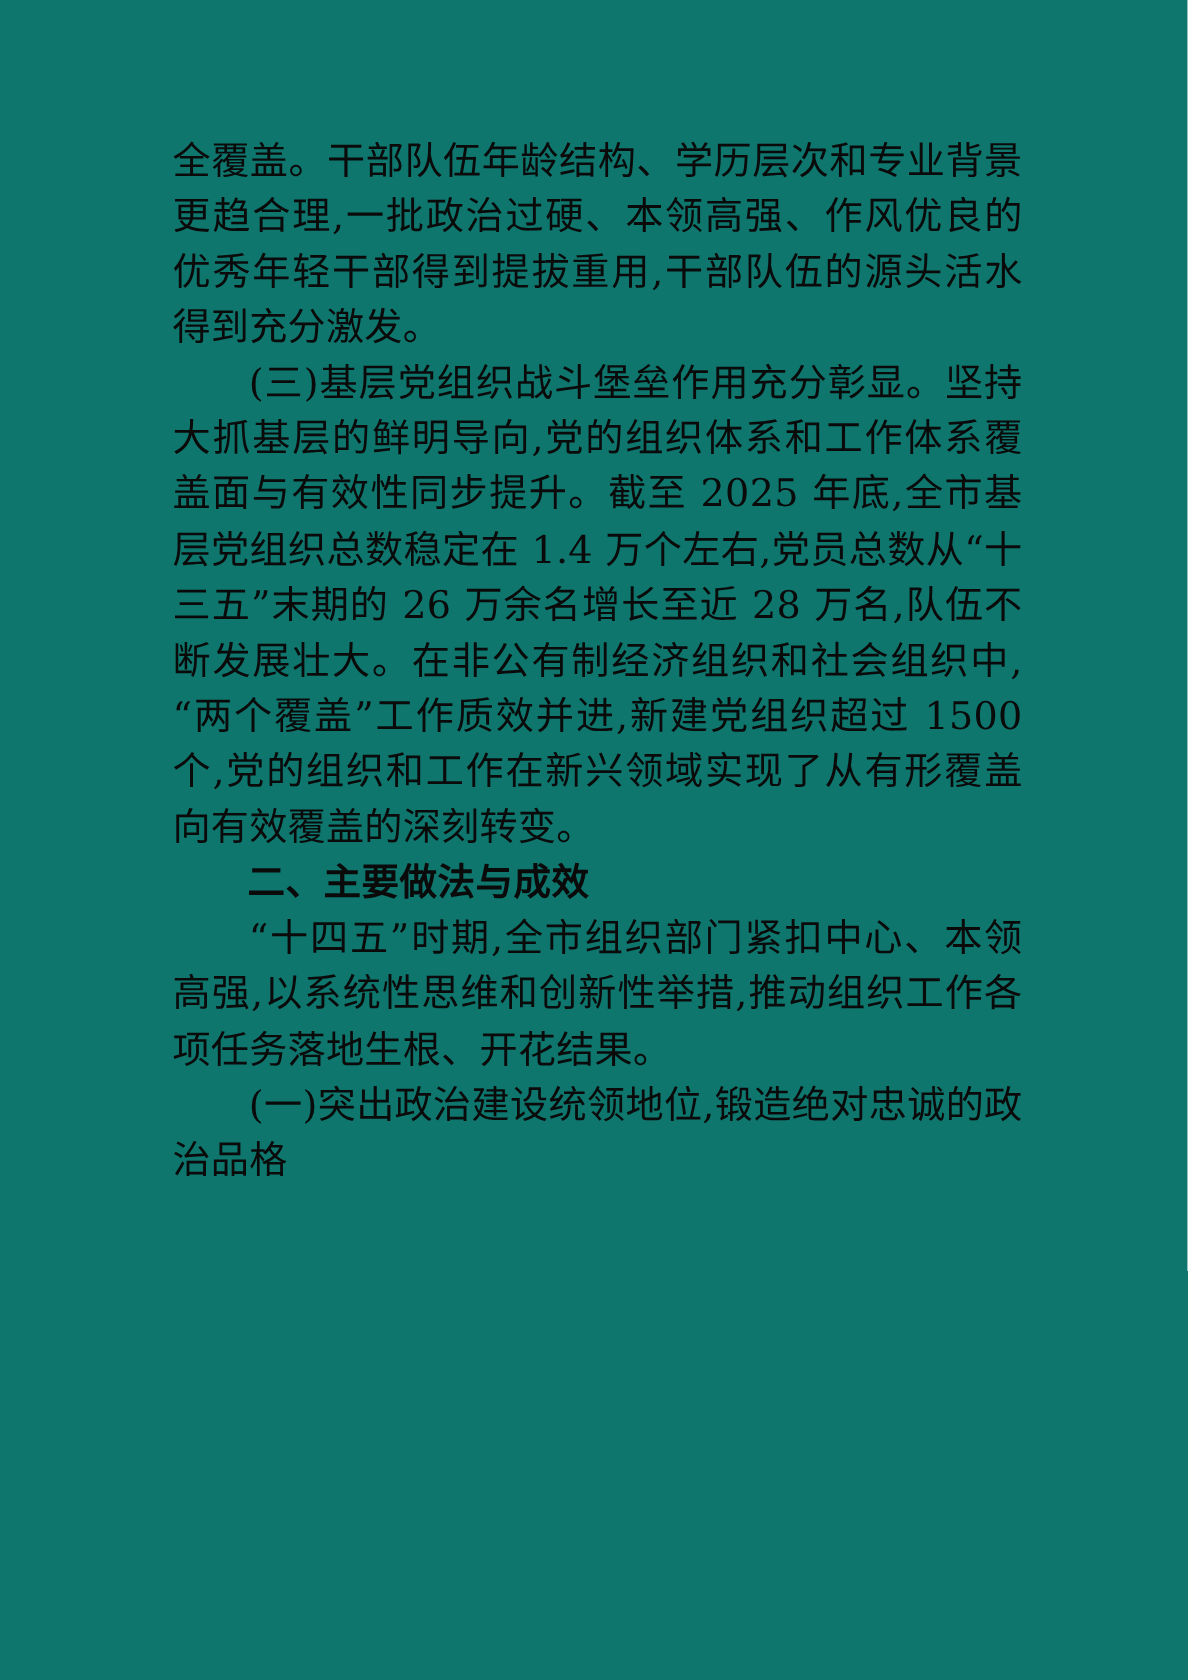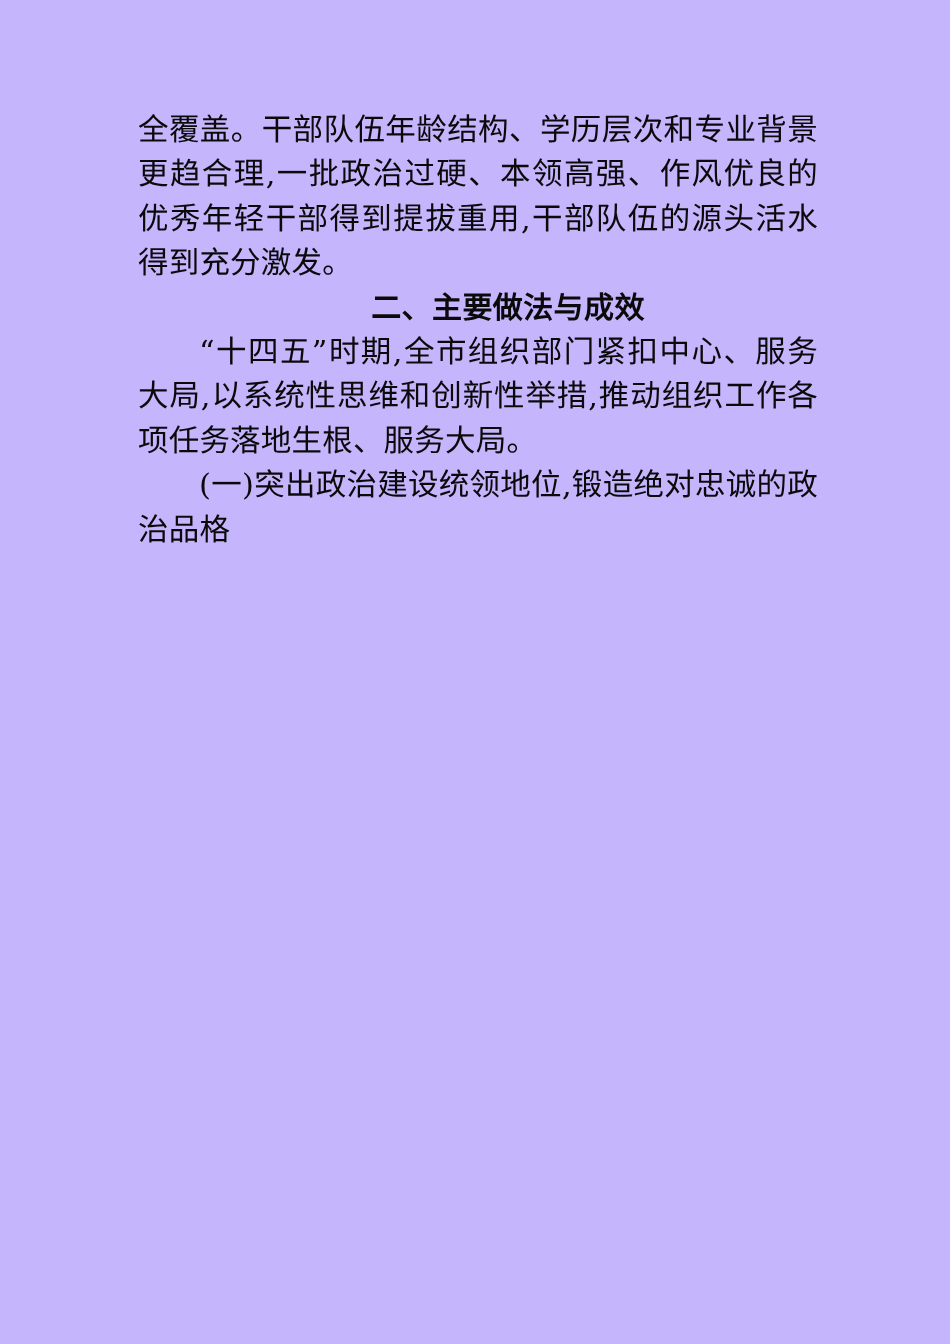--- a/index.html
+++ b/index.html
@@ -13,21 +13,21 @@
     height: 1344px;
     overflow: hidden;
     font-family: "DejaVu Serif", "Liberation Serif", serif;
     color: #0a0a0a;
   }
 
   .page {
     position: relative;
     width: 950px;
     height: 1344px;
-    background: #c4b5fd;
+    background: #0f766e;
     box-sizing: border-box;
     padding: 108px 112px 0 138px;
   }
 
   .doc-body {
     width: 680px;
   }
 
   
   .para {
@@ -53,33 +53,33 @@
 
   
   .heading {
     margin: 0;
     font-family: "DejaVu Sans", "Liberation Sans", sans-serif;
     font-size: 30px;
     line-height: 44.4px;
     font-weight: 700;
     text-indent: 60px;
     letter-spacing: 0.4px;
-    text-align: center;
   }
 </style>
 </head>
 <body>
 
 <div class="page">
   <div class="doc-body">
 
     <p class="para noindent">全覆盖。干部队伍年龄结构、学历层次和专业背景更趋合理,一批政治过硬、本领高强、作风优良的优秀年轻干部得到提拔重用,干部队伍的源头活水得到充分激发。</p>
 
+    <p class="para indent">(三)基层党组织战斗堡垒作用充分彰显。坚持大抓基层的鲜明导向,党的组织体系和工作体系覆盖面与有效性同步提升。截至 2025 年底,全市基层党组织总数稳定在 1.4 万个左右,党员总数从“十三五”末期的 26 万余名增长至近 28 万名,队伍不断发展壮大。在非公有制经济组织和社会组织中,“两个覆盖”工作质效并进,新建党组织超过 1500 个,党的组织和工作在新兴领域实现了从有形覆盖向有效覆盖的深刻转变。</p>
 
 
     <p class="heading">二、主要做法与成效</p>
 
-    <p class="para indent">“十四五”时期,全市组织部门紧扣中心、服务大局,以系统性思维和创新性举措,推动组织工作各项任务落地生根、服务大局。</p>
+    <p class="para indent">“十四五”时期,全市组织部门紧扣中心、本领高强,以系统性思维和创新性举措,推动组织工作各项任务落地生根、开花结果。</p>
 
     <p class="para indent">(一)突出政治建设统领地位,锻造绝对忠诚的政治品格</p>
 
   </div>
 </div>
 
 </body></html>

